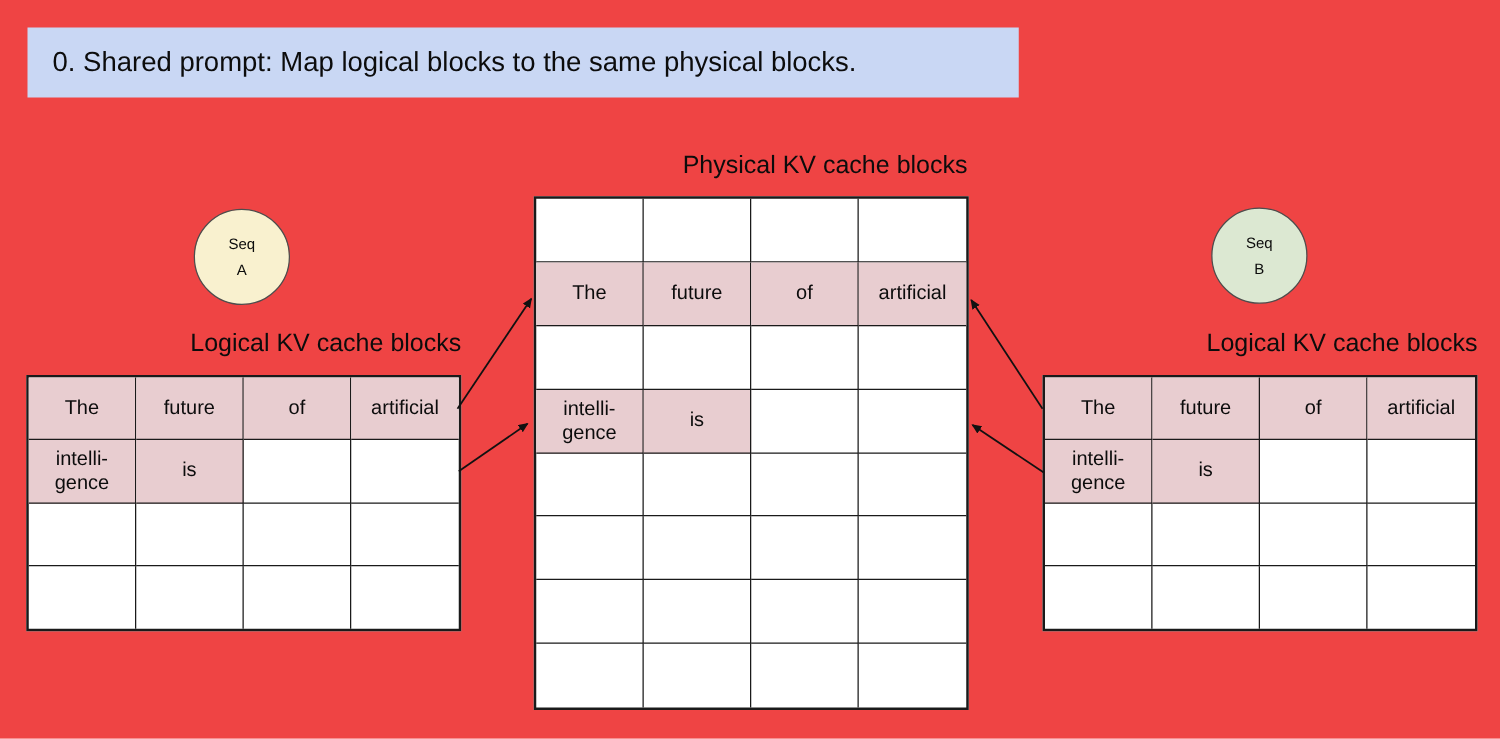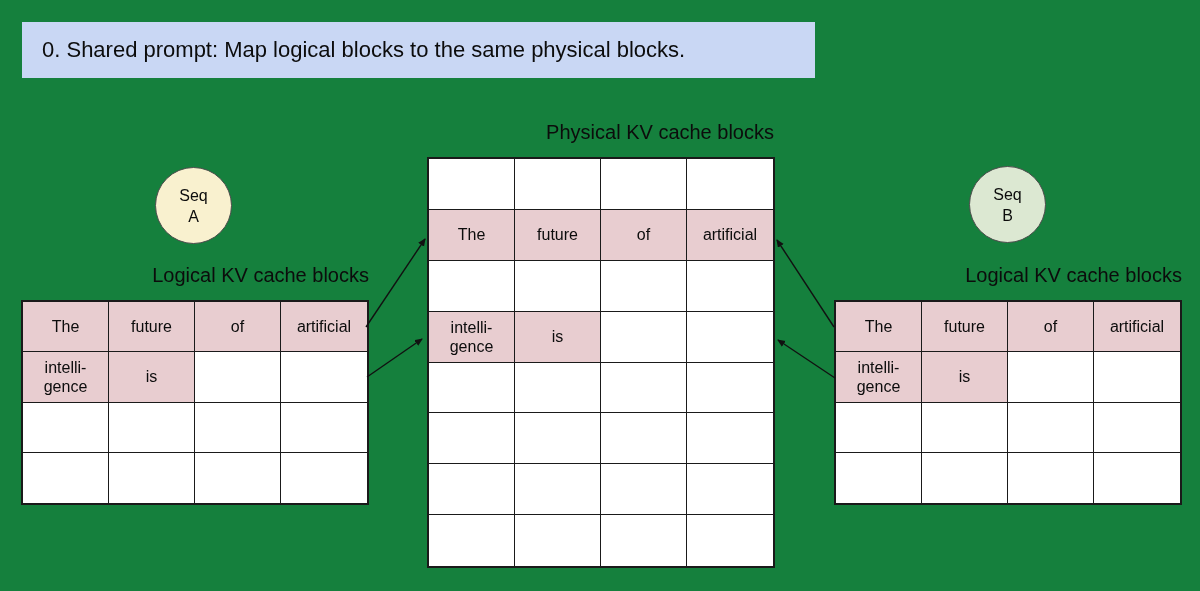--- a/index.html
+++ b/index.html
@@ -1,21 +1,21 @@
 <!DOCTYPE html>
 <html style="--banner-bg: #c9d7f4; --filled-cell: #e8cdd0; --seq-a-fill: #f9f1cf; --seq-b-fill: #dce8d2;"><head>
 <meta charset="utf-8">
 <style>
   html, body { margin: 0; padding: 0; background: #ffffff; }
   * { box-sizing: border-box; }
   .canvas {
     position: relative;
     width: 1200px;
     height: 591px;
-    background: #15803d;
+    background: #ef4444;
     font-family: "Liberation Sans", sans-serif;
     color: #111111;
     overflow: hidden;
   }
   .banner {
     position: absolute;
     left: 22px; top: 22px;
     width: 793px; height: 56px;
     background: var(--banner-bg);
     display: flex;
@@ -62,21 +62,21 @@
   .cell.filled { background: var(--filled-cell); }
   .seq-badge {
     position: absolute;
     width: 77px; height: 77px;
     border-radius: 50%;
     border: 1.5px solid #4d4d4d;
     display: flex;
     flex-direction: column;
     align-items: center;
     justify-content: center;
-    font-size: 16px;
+    font-size: 12px;
     line-height: 21px;
     color: #0c0c0c;
   }
   .seq-a { left: 155px; top: 167px; background: var(--seq-a-fill); }
   .seq-b { left: 969px; top: 166px; background: var(--seq-b-fill); }
   .arrows-overlay {
     position: absolute;
     left: 0; top: 0;
     width: 1200px; height: 591px;
     pointer-events: none;

